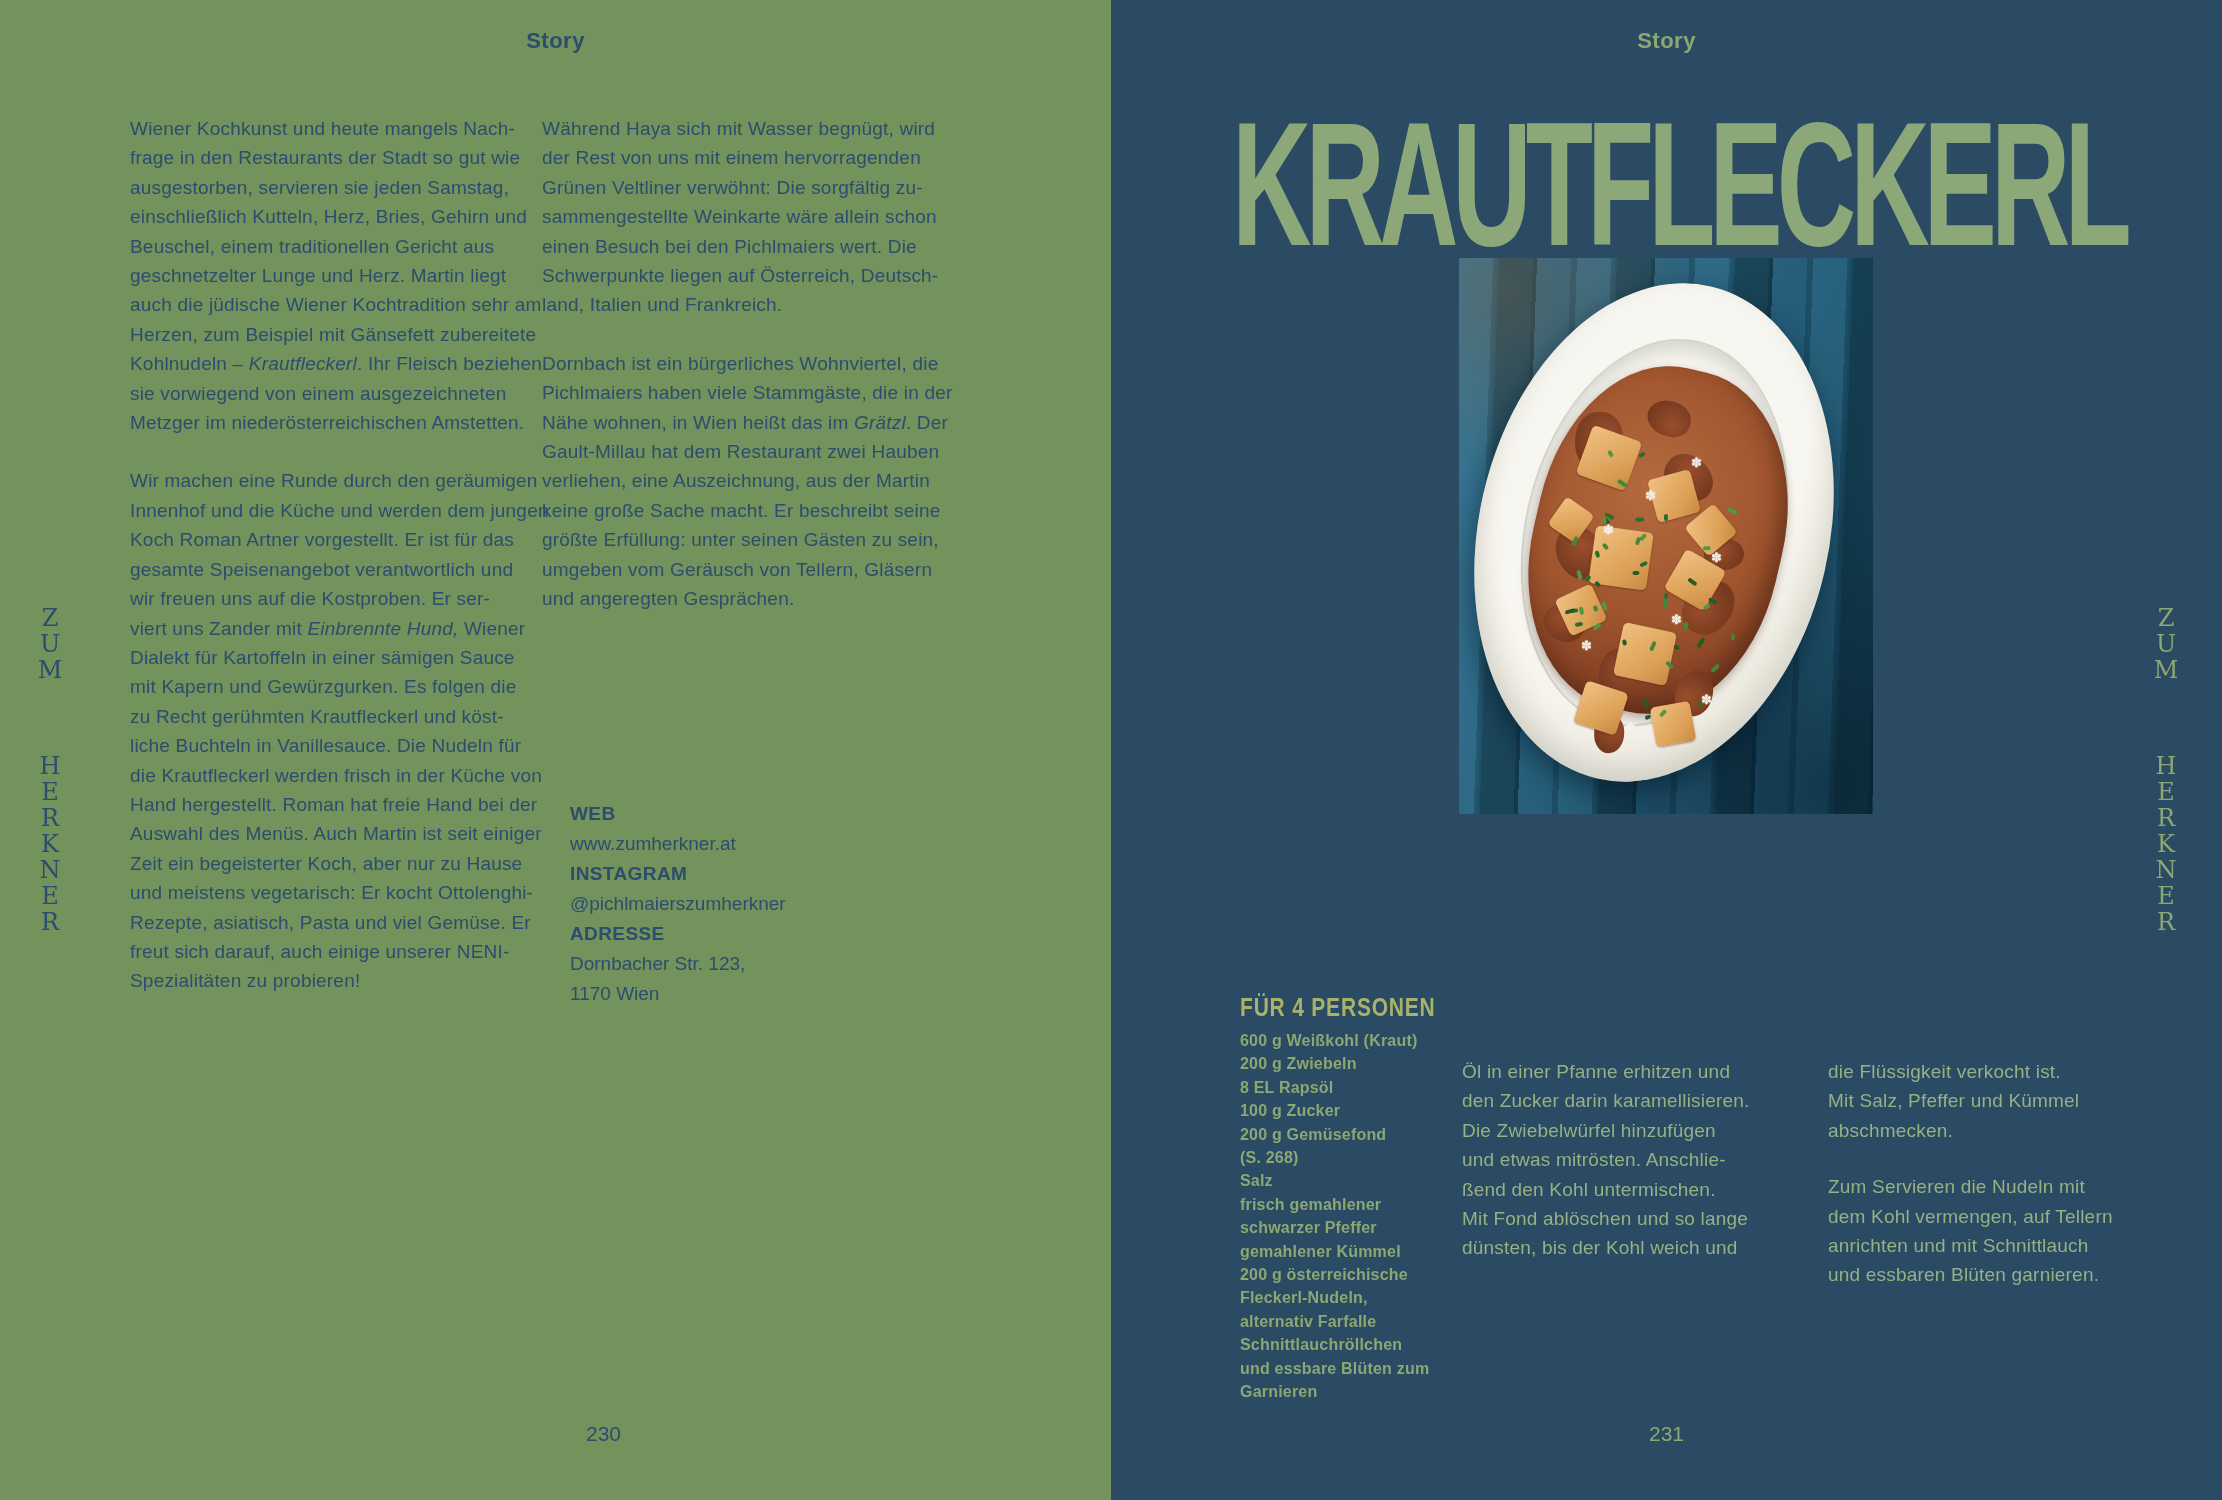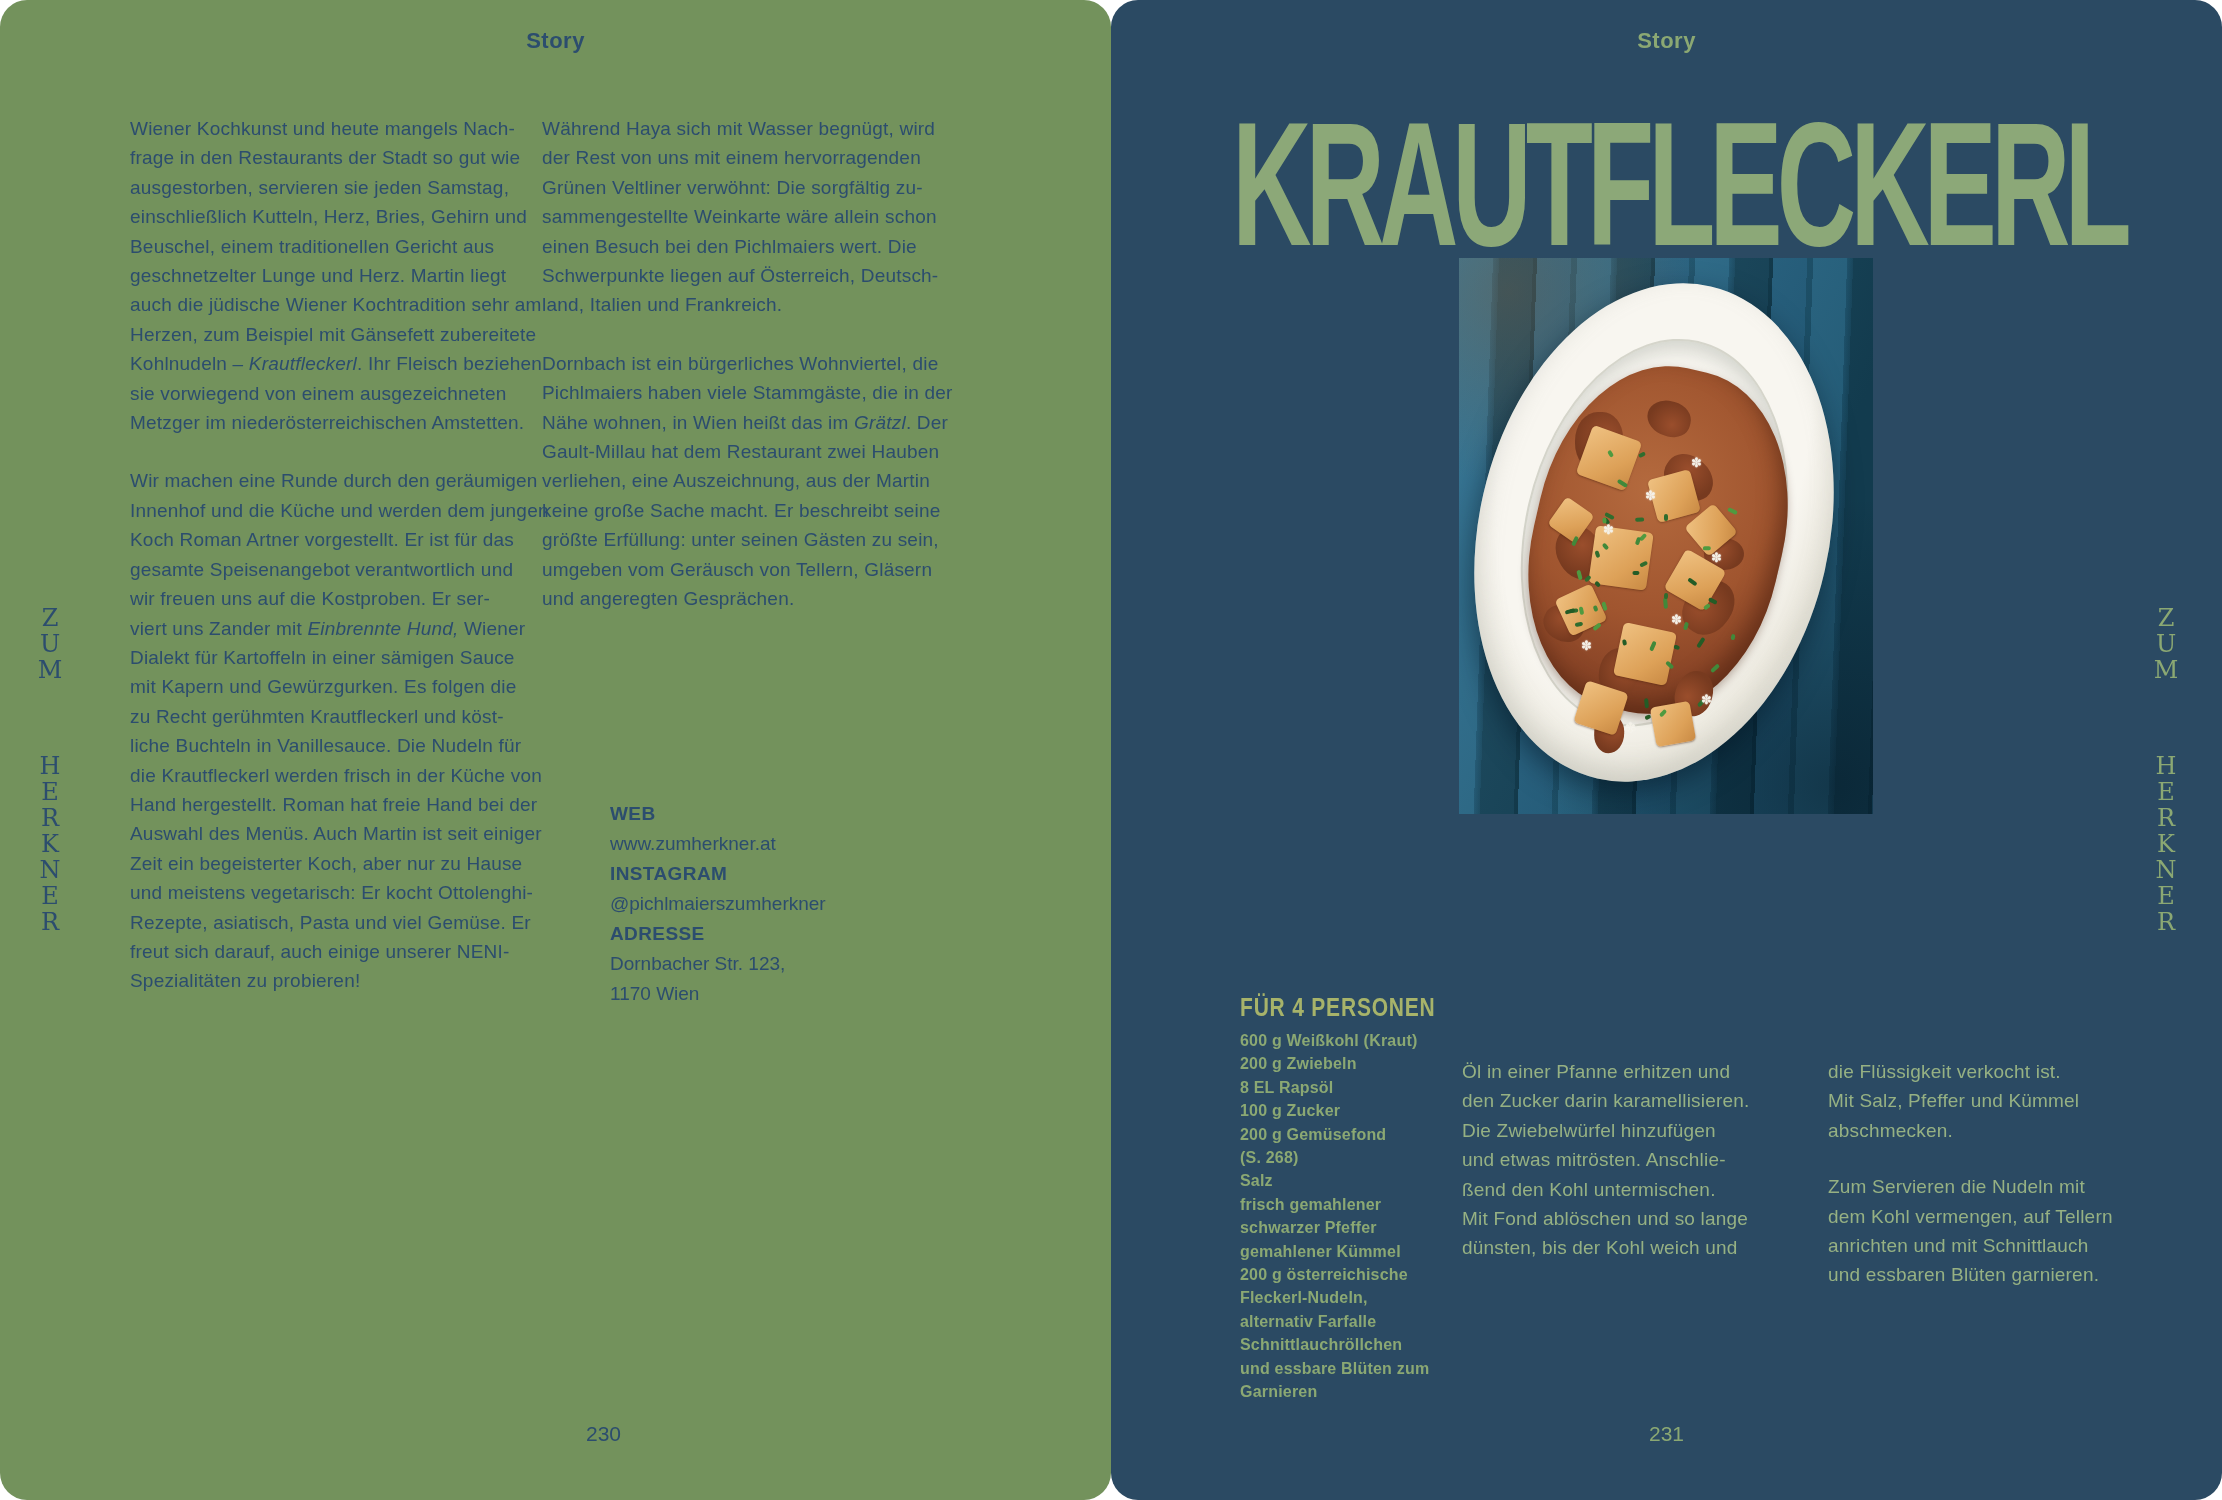--- a/index.html
+++ b/index.html
@@ -3,37 +3,37 @@
 <meta charset="utf-8">
 <style>
   :root{
     --green_bg:#73925C; --blue_bg:#2B4A63;
     --text_blue:#2C4D6E; --title_green:#8CA878;
     --heading_green:#A7B36A; --body_green:#96B183; --ingredient_green:#8BA873;
   }
   *{margin:0;padding:0;box-sizing:border-box;}
   html,body{width:2222px;height:1500px;}
   body{position:relative;overflow:hidden;font-family:"Liberation Sans",sans-serif;}
-  .page{position:absolute;top:0;height:1500px;width:1111px;border-radius:27px;}
+  .page{position:absolute;top:0;height:1500px;width:1111px;}
   #left-page{left:0;background:var(--green_bg);}
   #right-page{left:1111px;background:var(--blue_bg);}
 
   .running-head{position:absolute;width:1111px;text-align:center;top:28px;
     font-size:22px;font-weight:bold;letter-spacing:.5px;}
   #left-page .running-head{color:var(--text_blue);}
   #right-page .running-head{color:var(--ingredient_green);}
 
   .body-text{font-size:19px;line-height:29.4px;white-space:nowrap;letter-spacing:.2px;}
   .col{position:absolute;top:114px;color:var(--text_blue);}
   #col1{left:130px;}
   #col2{left:542px;}
   .col .para{margin-bottom:29px;}
 
   #contact{position:absolute;left:570px;top:799px;color:var(--text_blue);}
-  #contact div{font-size:19px;line-height:30px;white-space:nowrap;margin-left:40px;}
+  #contact div{font-size:19px;line-height:30px;white-space:nowrap;}
   #contact .lbl{font-weight:bold;letter-spacing:.4px;}
 
   .pagenum{position:absolute;width:1111px;text-align:center;top:1422px;font-size:21px;}
   #left-page .pagenum{color:var(--text_blue);margin-left:48px;}
   #right-page .pagenum{color:var(--ingredient_green);}
 
   .margin-vert{position:absolute;width:32px;text-align:center;
     writing-mode:vertical-rl;text-orientation:upright;
     font-family:"DejaVu Serif",serif;font-size:24px;letter-spacing:-2px;}
   #margin-left{left:32px;top:604px;color:var(--text_blue);}

